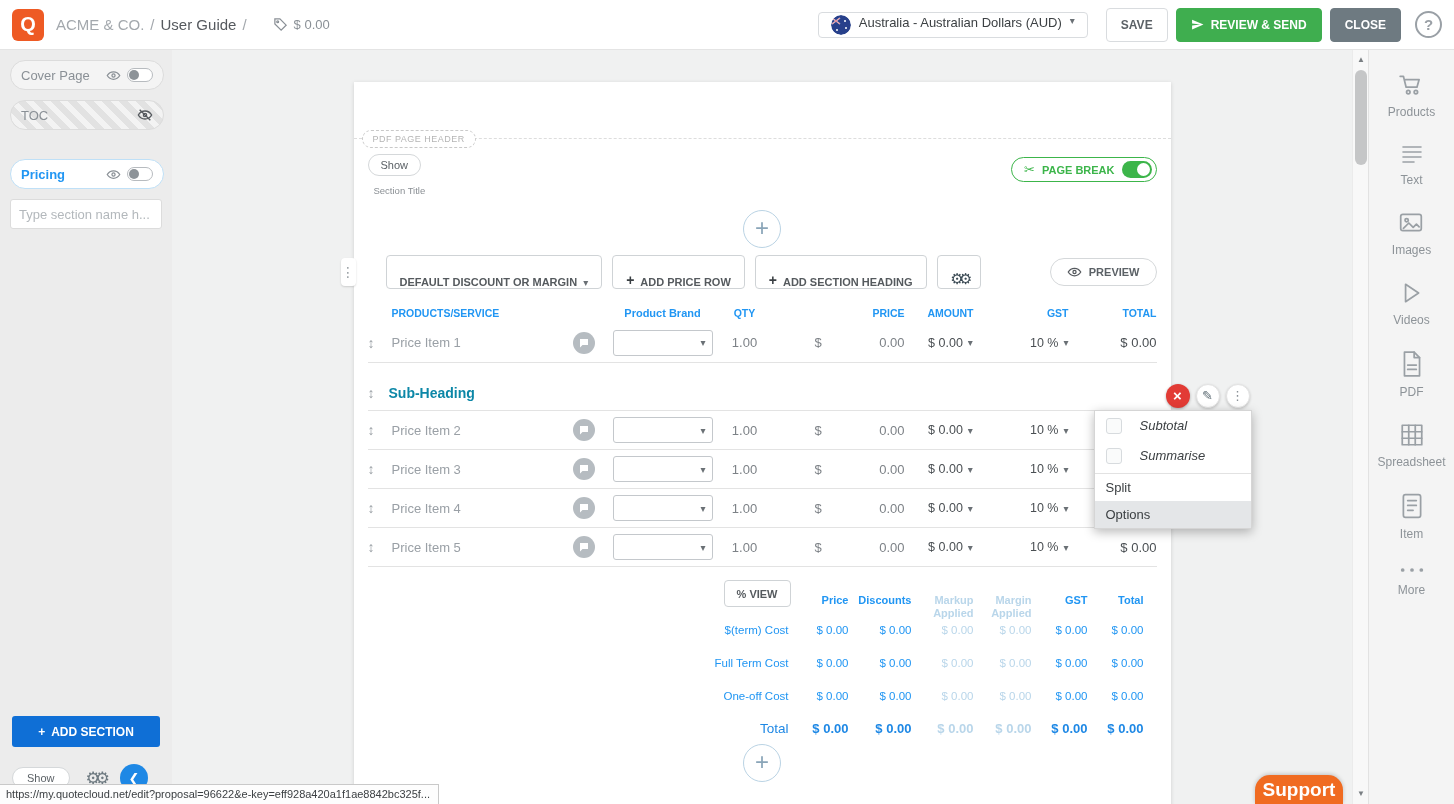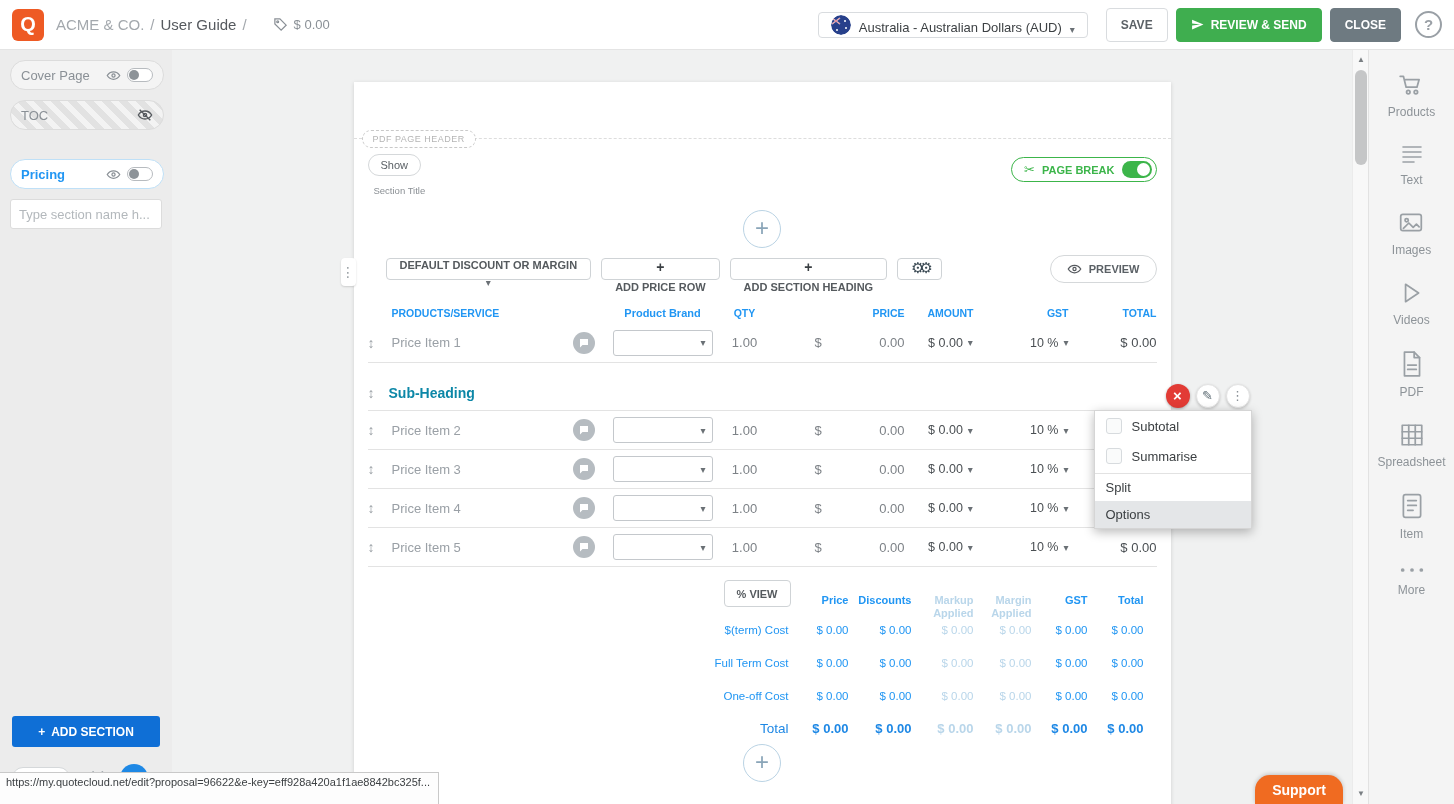--- a/index.html
+++ b/index.html
@@ -8,21 +8,21 @@
 
   
   .topbar { position:absolute; top:0; left:0; right:0; height:50px; background:#fff; border-bottom:1px solid #e4e4e4; display:flex; align-items:center; padding:0 12px; z-index:40; }
   .logo { width:32px; height:32px; background:#ee5a24; border-radius:6px; color:#fff; font-weight:bold; font-size:20px; display:flex; align-items:center; justify-content:center; }
   .crumbs { margin-left:12px; font-size:15px; display:flex; gap:6px; align-items:center; }
   .crumb-light { color:#a3a8ad; }
   .crumb-dark { color:#55595e; }
   .crumb-sep { color:#a3a8ad; }
   .pricebadge { margin-left:26px; display:flex; align-items:center; gap:6px; color:#8a9096; font-size:13px; }
   .topbar .spacer { flex:1; }
-  .currency { display:flex; align-items:flex-end; gap:8px; border:1px solid #d9dcdf; border-radius:4px; padding:2px 12px; font-size:13px; color:#3c4043; background:#fff; margin-right:10px; cursor:pointer; }
+  .currency { display:flex; align-items:flex-start; gap:8px; border:1px solid #d9dcdf; border-radius:4px; padding:2px 12px; font-size:13px; color:#3c4043; background:#fff; margin-right:10px; cursor:pointer; }
   .flag { width:20px; height:20px; border-radius:50%; overflow:hidden; flex:0 0 auto; }
   .chev { font-style:normal; color:#6a7075; font-size:10px; }
   .btn { border:1px solid #d9dcdf; background:#fff; border-radius:4px; font-size:12px; font-weight:bold; color:#5b6166; padding:9px 14px; margin-left:8px; cursor:pointer; display:flex; align-items:center; gap:7px; }
   .btn-green { background:#3fae4f; border-color:#3fae4f; color:#fff; }
   .btn-dark { background:#6e7a81; border-color:#6e7a81; color:#fff; }
   .help { width:27px; height:27px; border-radius:50%; border:2px solid #9aa0a6; color:#9aa0a6; font-weight:bold; font-size:15px; display:flex; align-items:center; justify-content:center; margin-left:14px; cursor:pointer; }
 
   
   .lsidebar { position:absolute; top:50px; left:0; bottom:0; width:172px; background:#ececec; z-index:10; }
   .sec-item { margin:10px 8px 0 10px; height:30px; border-radius:15px; display:flex; align-items:center; padding:0 10px; font-size:13px; color:#8a9096; background:#f4f4f4; border:1px solid #dcdcdc; cursor:pointer; }
@@ -52,21 +52,21 @@
   .caption { position:absolute; top:103px; left:20px; font-size:9.5px; color:#8a8f94; }
   .pagebreak { position:absolute; top:75px; right:14px; display:flex; align-items:center; gap:7px; border:1px solid #3cb54a; border-radius:14px; padding:3px 4px 3px 12px; background:#fff; cursor:pointer; }
   .pagebreak .txt { color:#3cb54a; font-size:11px; font-weight:bold; }
   .pb-toggle { width:30px; height:17px; border-radius:9px; background:#3cb54a; position:relative; }
   .pb-toggle i { position:absolute; right:2px; top:2px; width:13px; height:13px; border-radius:50%; background:#fff; }
 
   .plus-circle { position:absolute; left:50%; transform:translateX(-50%); width:38px; height:38px; border:1.5px solid #bad3e4; border-radius:50%; color:#8aa5b8; font-size:24px; line-height:34px; text-align:center; background:#fff; cursor:pointer; }
   .plus-top { top:128px; } .plus-bottom { top:662px; }
 
   .toolbar { position:absolute; top:173px; left:32px; right:14px; display:flex; align-items:center; gap:10px; }
-  .tbtn { border:1px solid #cfd3d6; background:#fff; border-radius:4px; height:22px; padding:0 13px; font-size:11px; font-weight:bold; color:#555a5e; display:flex; align-items:center; gap:6px; cursor:pointer;flex-direction:column; }
+  .tbtn { border:1px solid #cfd3d6; background:#fff; border-radius:4px; height:34px; padding:0 13px; font-size:11px; font-weight:bold; color:#555a5e; display:flex; align-items:flex-end; gap:6px; cursor:pointer; }
   .tbtn .plus { color:#3a3f43; font-size:14px; font-weight:bold; }
   .preview-pill { margin-left:auto; border:1px solid #d5d8da; border-radius:15px; height:28px; padding:0 16px; display:flex; align-items:center; gap:7px; font-size:11px; font-weight:bold; color:#5b6166; background:#fff; cursor:pointer; }
   .row-handle { position:absolute; left:-13px; top:176px; width:15px; height:28px; background:#fff; border-radius:4px; color:#9aa0a5; font-size:14px; text-align:center; line-height:28px; box-shadow:0 1px 2px rgba(0,0,0,.15); cursor:grab; }
 
   
   .ptable { position:absolute; top:221px; left:14px; right:14px; }
   .pgrid { display:grid; grid-template-columns:24px 1fr 40px 100px 64px 128px 92px 72px 88px; align-items:center; }
   .phead { height:20px; font-size:10.5px; font-weight:bold; color:#2196f3; }
   .phead .h-brand { text-align:center; }
   .phead .h-qty { text-align:center; }
@@ -82,21 +82,21 @@
   .gstc { display:flex; align-items:center; justify-content:flex-end; gap:5px; font-size:12.5px; color:#4a4f53; cursor:pointer; }
   .totalc { text-align:right; font-size:13px; color:#4a4f53; }
   .subhead-row { height:36px; margin-top:12px; border-bottom:1px solid #e3e3e3; display:flex; align-items:center; gap:14px; }
   .subhead { color:#0c87a7; font-weight:bold; font-size:14px; cursor:text; }
 
   
   .act-x { position:absolute; top:302px; left:812px; width:24px; height:24px; border-radius:50%; background:#e23b35; color:#fff; font-size:15px; font-weight:bold; text-align:center; line-height:23px; z-index:26; cursor:pointer; box-shadow:0 1px 3px rgba(0,0,0,.3); }
   .act-circ { position:absolute; top:302px; width:24px; height:24px; border-radius:50%; background:#fff; border:1px solid #e3e3e3; text-align:center; line-height:22px; z-index:26; cursor:pointer; box-shadow:0 1px 3px rgba(0,0,0,.2); color:#5c6b73; font-size:13px; }
   .act-pencil { left:842px; } .act-dots { left:872px; color:#8a9096; }
   .popup { position:absolute; top:328px; left:740px; width:158px; background:#fff; border:1px solid #d5d5d5; box-shadow:0 3px 10px rgba(0,0,0,.28); z-index:30; font-size:13px; color:#3c4043; }
-  .pop-row { display:flex; align-items:flex-end; gap:10px; padding:7px 11px; cursor:pointer; }
+  .pop-row { display:flex; align-items:flex-start; gap:18px; padding:7px 11px; cursor:pointer;font-style:italic; }
   .checkbox { width:16px; height:16px; border:1px solid #d7dbde; border-radius:3px; background:#fafbfb; flex:0 0 auto; }
   .pop-div { border-top:1px solid #e2e2e2; margin-top:2px; }
   .pop-plain { padding:6px 11px; cursor:pointer; }
   .pop-hl { background:#e4e6e8; }
 
   
   .summary { position:absolute; top:498px; left:257px; display:grid; grid-template-columns:180px 58px 63px 62px 58px 56px 56px; grid-auto-rows:33px; align-items:center; }
   .summary > div { text-align:right; }
   .sum-h { font-size:11px; font-weight:bold; color:#2196f3; line-height:1.2; align-self:start; padding-top:14px; }
   .sum-h.faded, .sum-v.faded { color:#b9d6ea; }
@@ -110,22 +110,22 @@
   .vs-arrow { position:absolute; left:0; width:16px; height:16px; font-size:8px; color:#7a7f83; text-align:center; line-height:16px; cursor:pointer; }
   .vs-up { top:2px; } .vs-down { bottom:2px; }
   .vs-thumb { position:absolute; top:20px; left:2px; width:12px; height:95px; background:#c5c6c7; border-radius:6px; cursor:grab; }
 
   
   .rsidebar { position:absolute; top:50px; right:0; bottom:0; width:86px; background:#f4f4f4; border-left:1px solid #e2e2e2; display:flex; flex-direction:column; align-items:center; padding-top:22px; gap:23px; z-index:10; }
   .rtool { display:flex; flex-direction:column; align-items:center; gap:7px; color:#8d9398; font-size:12px; cursor:pointer; }
   .rtool svg { stroke:#9aa0a5; fill:none; stroke-width:1.6; stroke-linecap:round; stroke-linejoin:round; }
 
   
-  .support { position:absolute; right:111px; bottom:0; width:88px; height:29px; background:#f06b21; color:#fff; font-weight:bold; font-size:14px; border:none; border-radius:15px 15px 0 0; cursor:pointer; z-index:60; box-shadow:0 -1px 4px rgba(0,0,0,.2); font-family:inherit; }
-  .urlbar { position:absolute; left:0; bottom:0; height:32px; background:#fdfdfd; border:1px solid #c9c9c9; border-left:none; border-bottom:none; font-size:11px; color:#3c4043; padding:3px 8px 0 6px; z-index:80; white-space:nowrap; }
+  .support { position:absolute; right:111px; bottom:0; width:88px; height:29px; background:#f06b21; color:#fff; font-weight:bold; font-size:19px; border:none; border-radius:15px 15px 0 0; cursor:pointer; z-index:60; box-shadow:0 -1px 4px rgba(0,0,0,.2); font-family:inherit; }
+  .urlbar { position:absolute; left:0; bottom:0; height:20px; background:#fdfdfd; border:1px solid #c9c9c9; border-left:none; border-bottom:none; font-size:11px; color:#3c4043; padding:3px 8px 0 6px; z-index:80; white-space:nowrap; }
 </style>
 </head>
 <body>
 
 <div class="topbar">
   <div class="logo">Q</div>
   <div class="crumbs">
     <span class="crumb-light">ACME &amp; CO.</span>
     <span class="crumb-sep">/</span>
     <span class="crumb-dark">User Guide</span>

